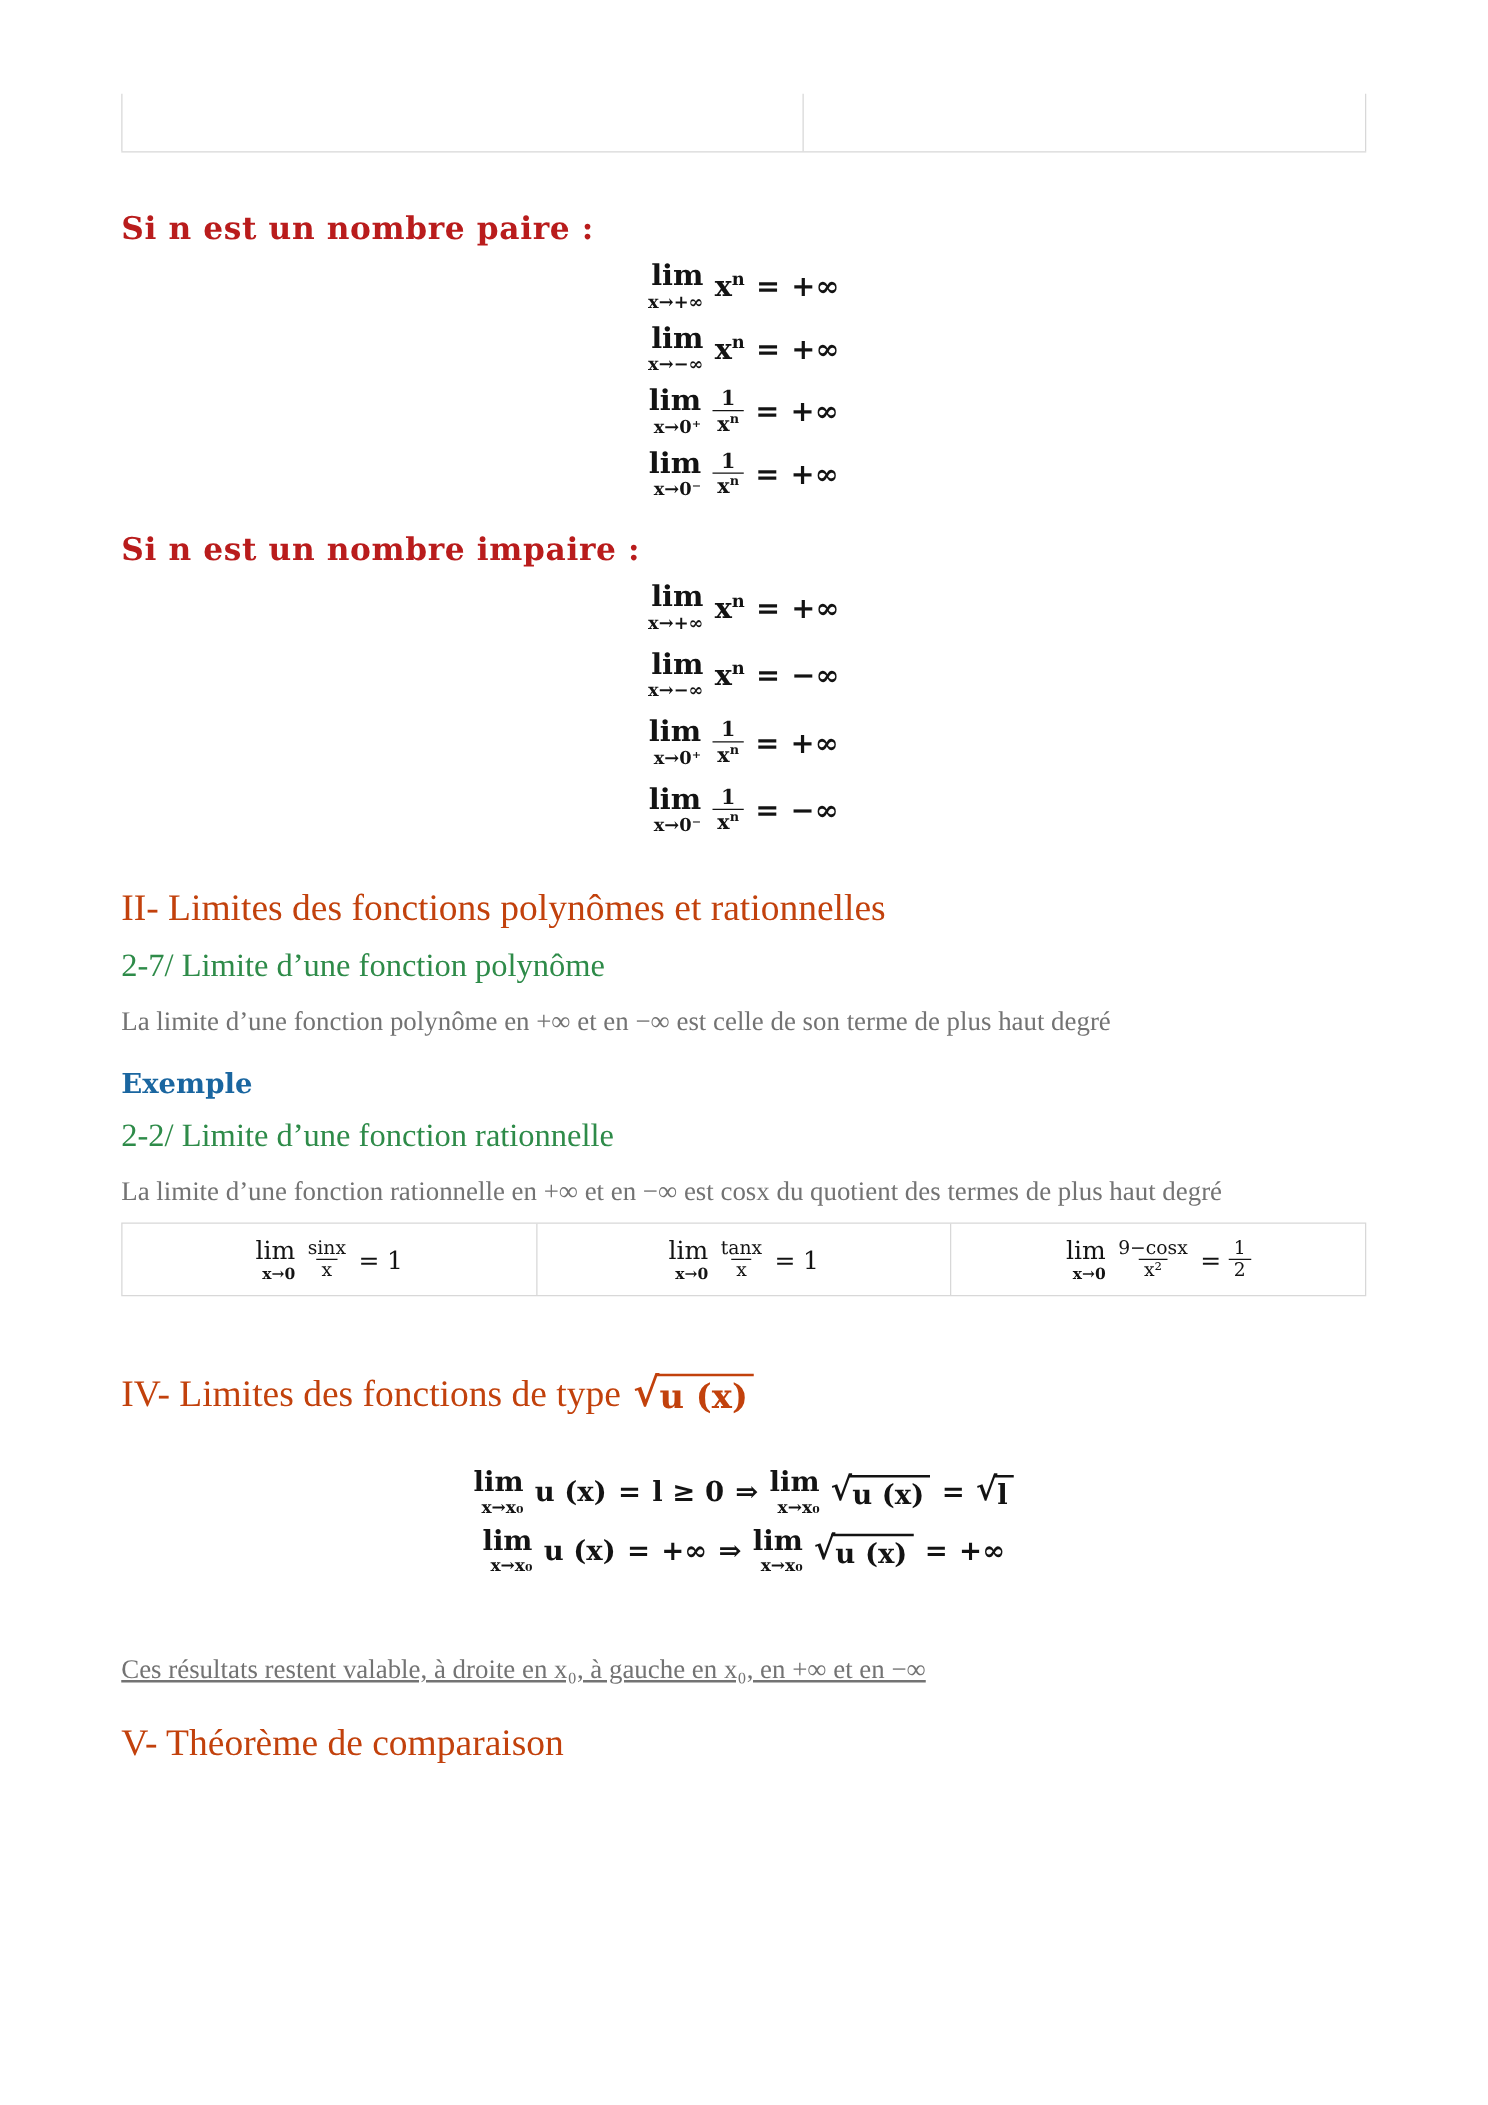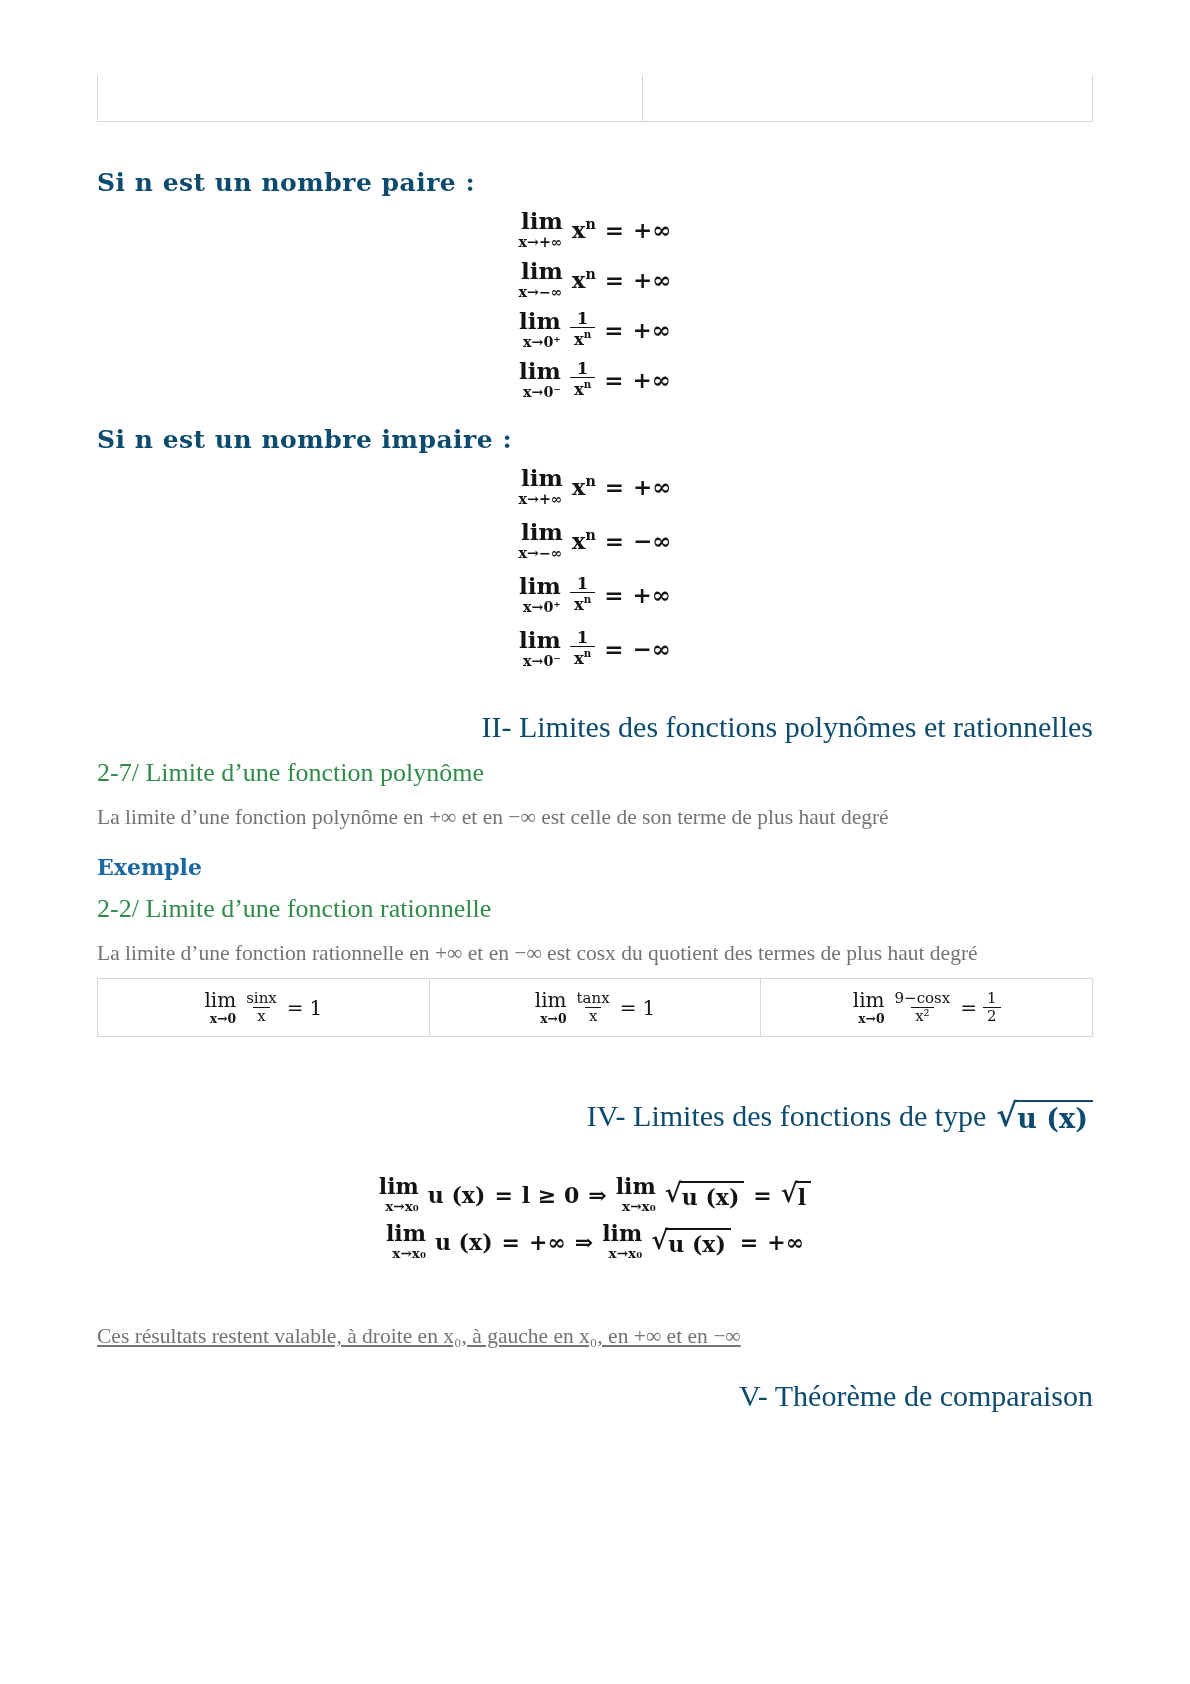--- a/index.html
+++ b/index.html
@@ -15,28 +15,27 @@
     margin-top:75px;height:46px;display:flex;
     border-bottom:1px solid #d8d8d8;
   }
   .top-table .cell{border-left:1px solid #d8d8d8;}
   .top-table .cell.left{width:54.6%;}
   .top-table .cell.right{flex:1;border-right:1px solid #d8d8d8;}
 
   
   .h-blue{
     font-family:"DejaVu Serif", serif;
-    color:#0c4a6e;font-weight:bold;font-size:25px;
+    color:#b91c1c;font-weight:bold;font-size:25px;
     margin:46px 0 0 0;letter-spacing:0.5px;
   }
   .h-blue.second{margin-top:24px;}
   .h-red{
-    color:#0c4a6e;font-weight:normal;font-size:30px;
+    color:#c2410c;font-weight:normal;font-size:30px;
     margin:36px 0 0 0;
-    text-align:right;
   }
   .h-green{
     color:#2e8b49;font-weight:normal;font-size:26px;
     margin:14px 0 0 0;
   }
   .example-label{
     font-family:"DejaVu Serif", serif;
     color:#1a66a0;font-weight:bold;font-size:22px;
     margin:20px 0 0 0;
   }

